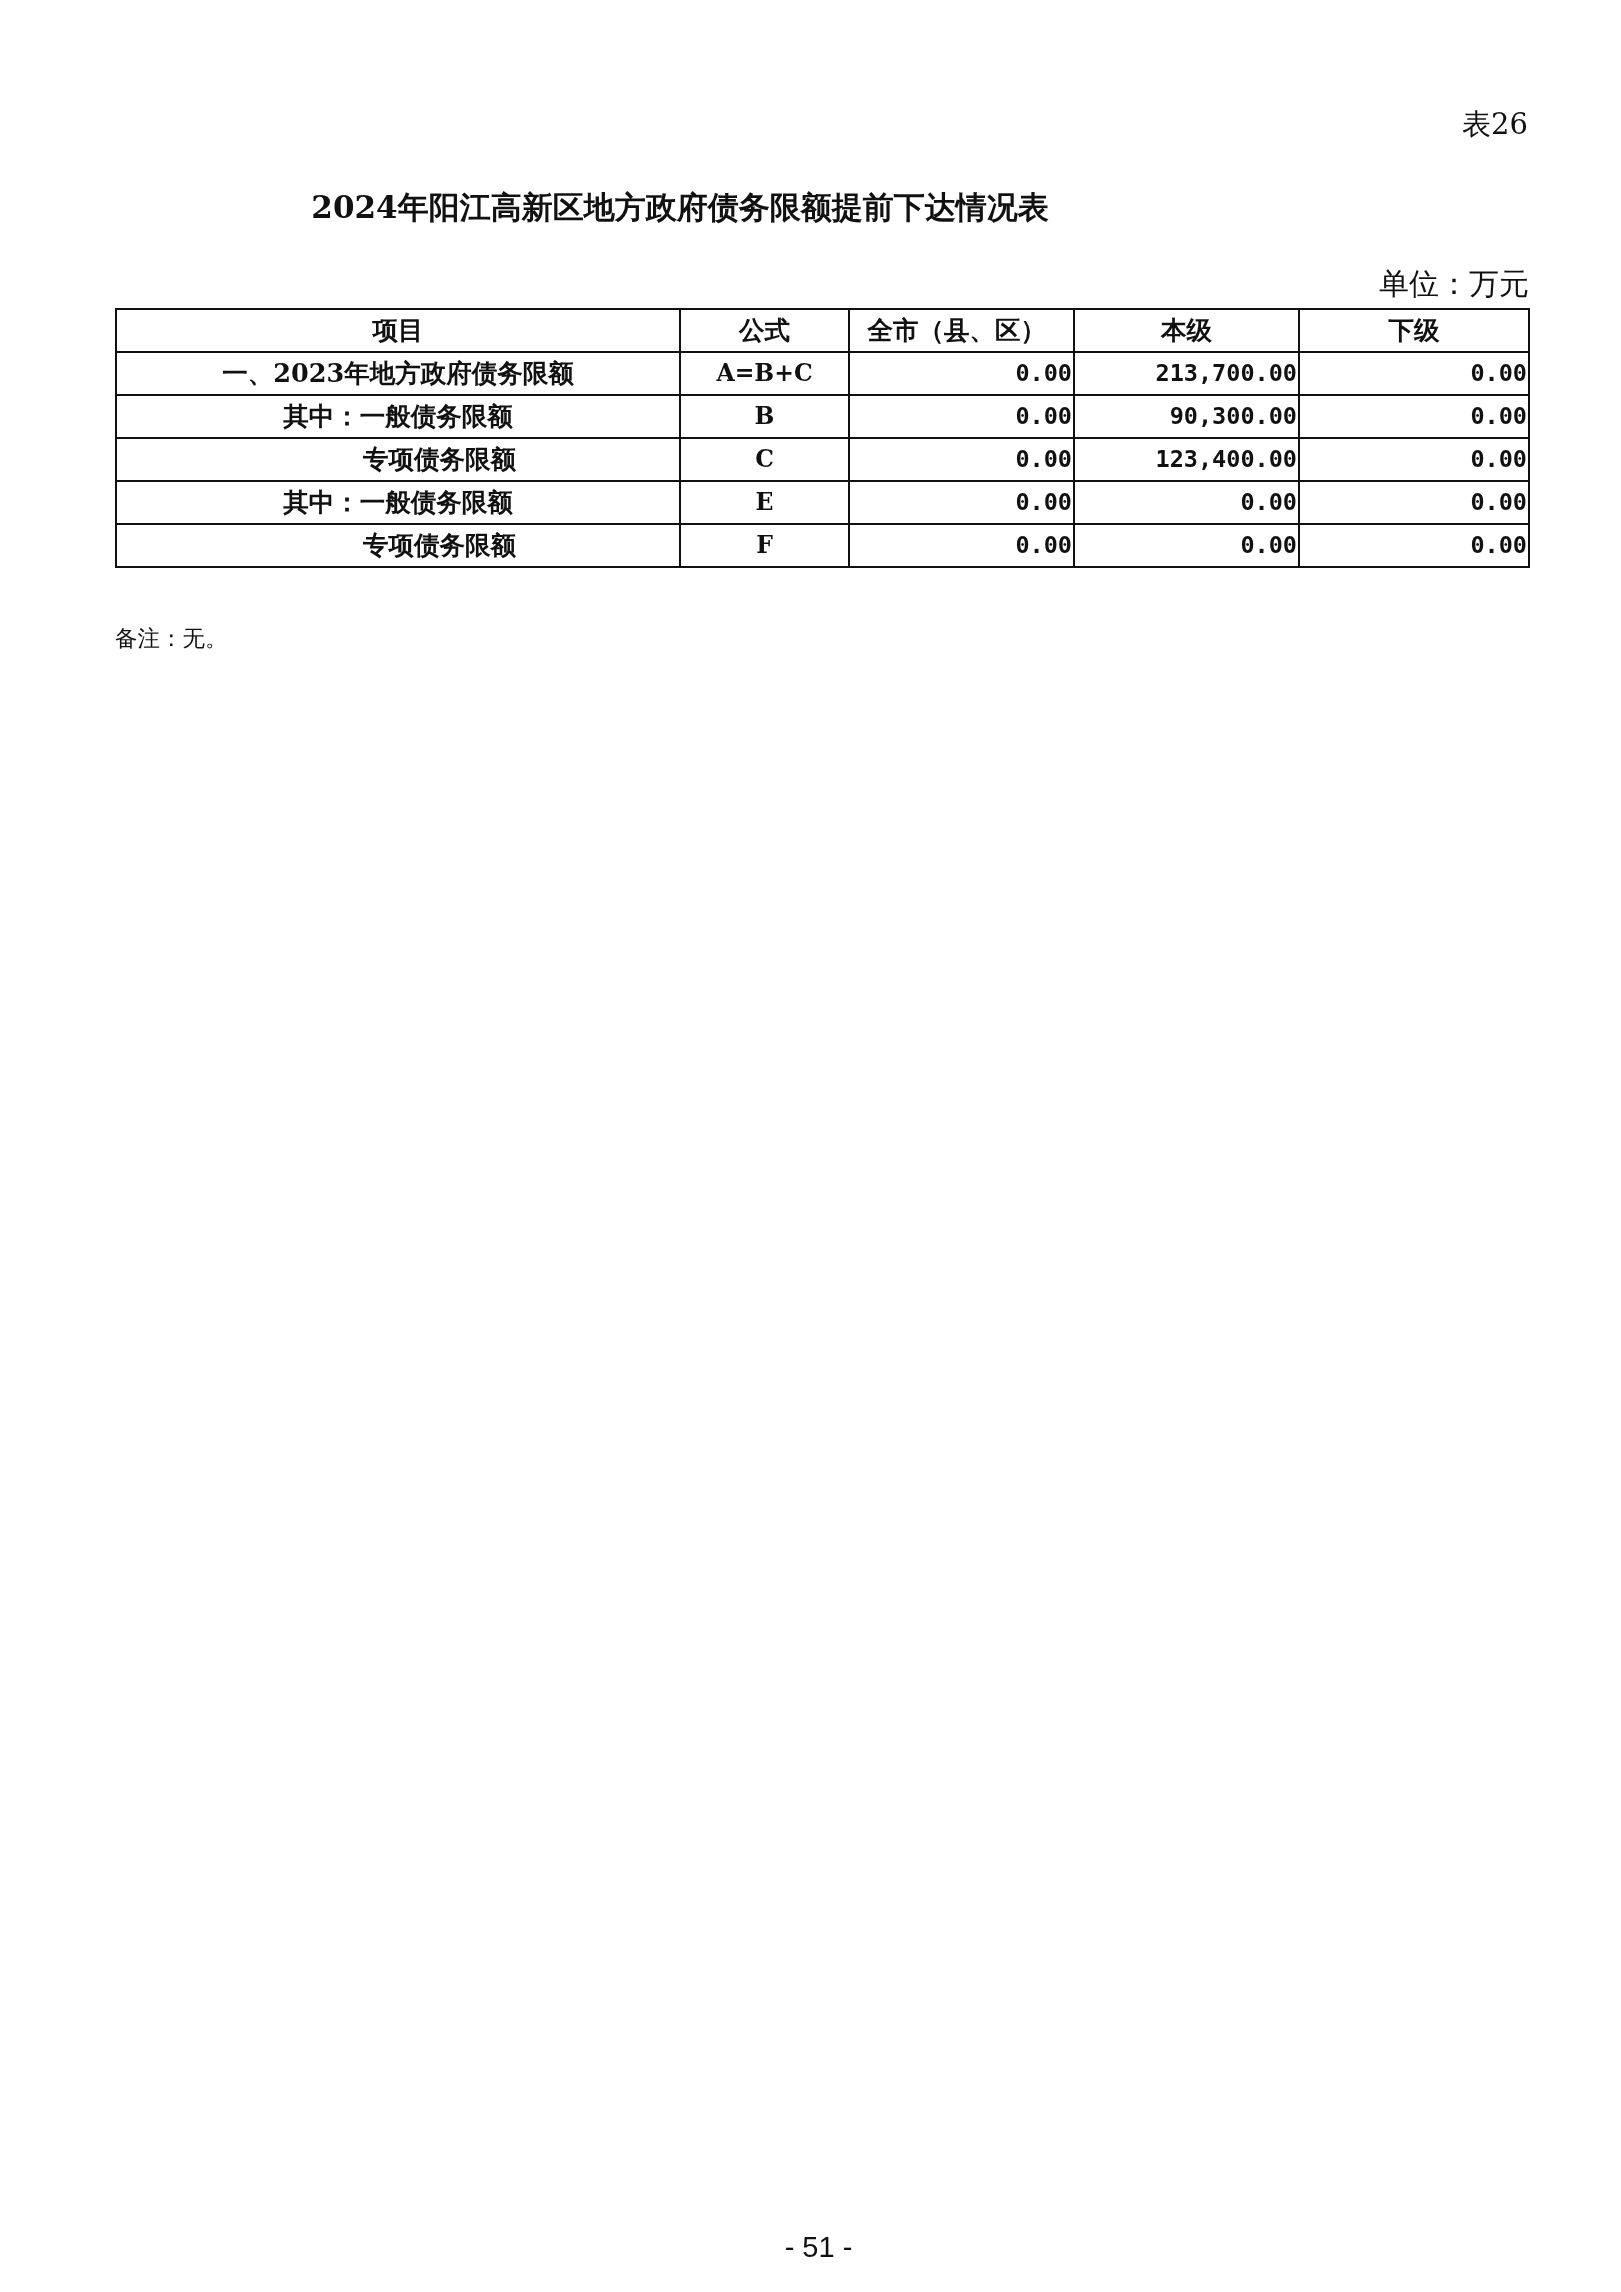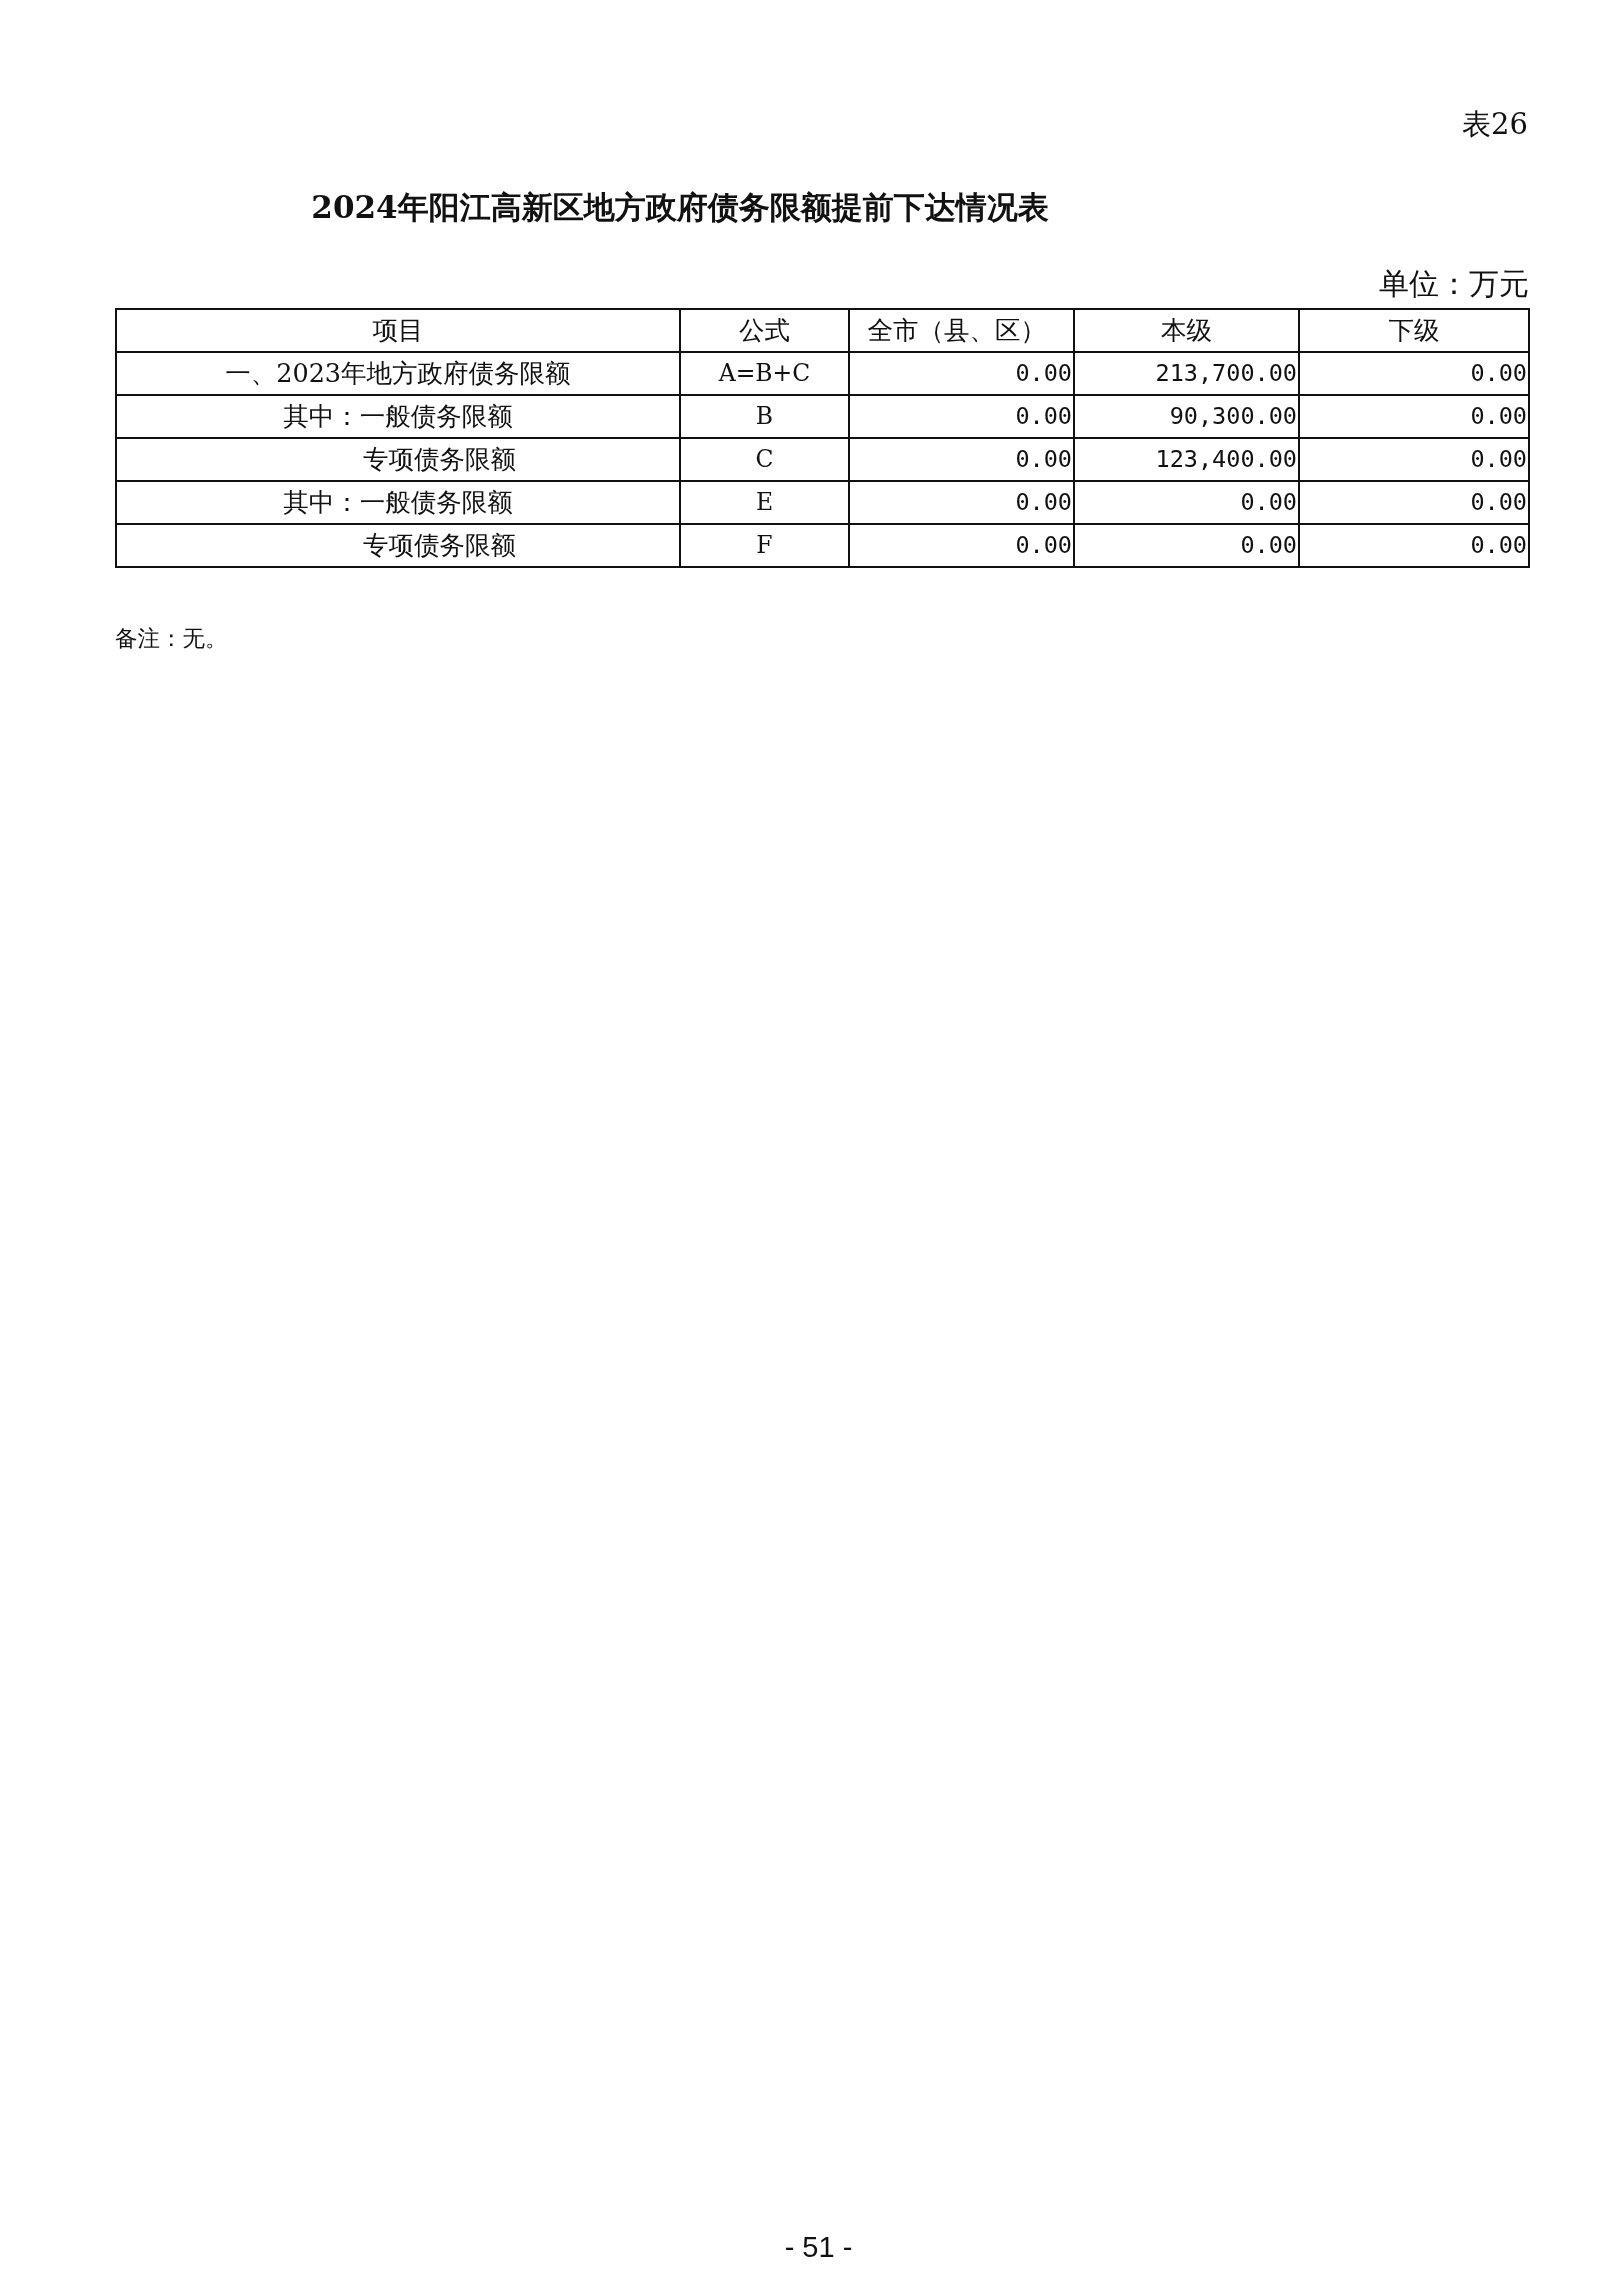--- a/index.html
+++ b/index.html
@@ -48,21 +48,21 @@
       border-collapse: collapse;
       table-layout: fixed;
       font-size: 25.5px;
     }
     .debt-table th, .debt-table td {
       border: 2px solid #111111;
       height: 41px;
       padding: 0 12px;
       white-space: nowrap;
       overflow: hidden;
-      font-weight: normal;
+      font-weight: bold;
       line-height: 41px;
     }
     .debt-table th {
       text-align: center;
       font-size: 25.5px;
     }
     .debt-table th.col-all {
       text-align: left;
       padding-left: 17.6px;
     }

